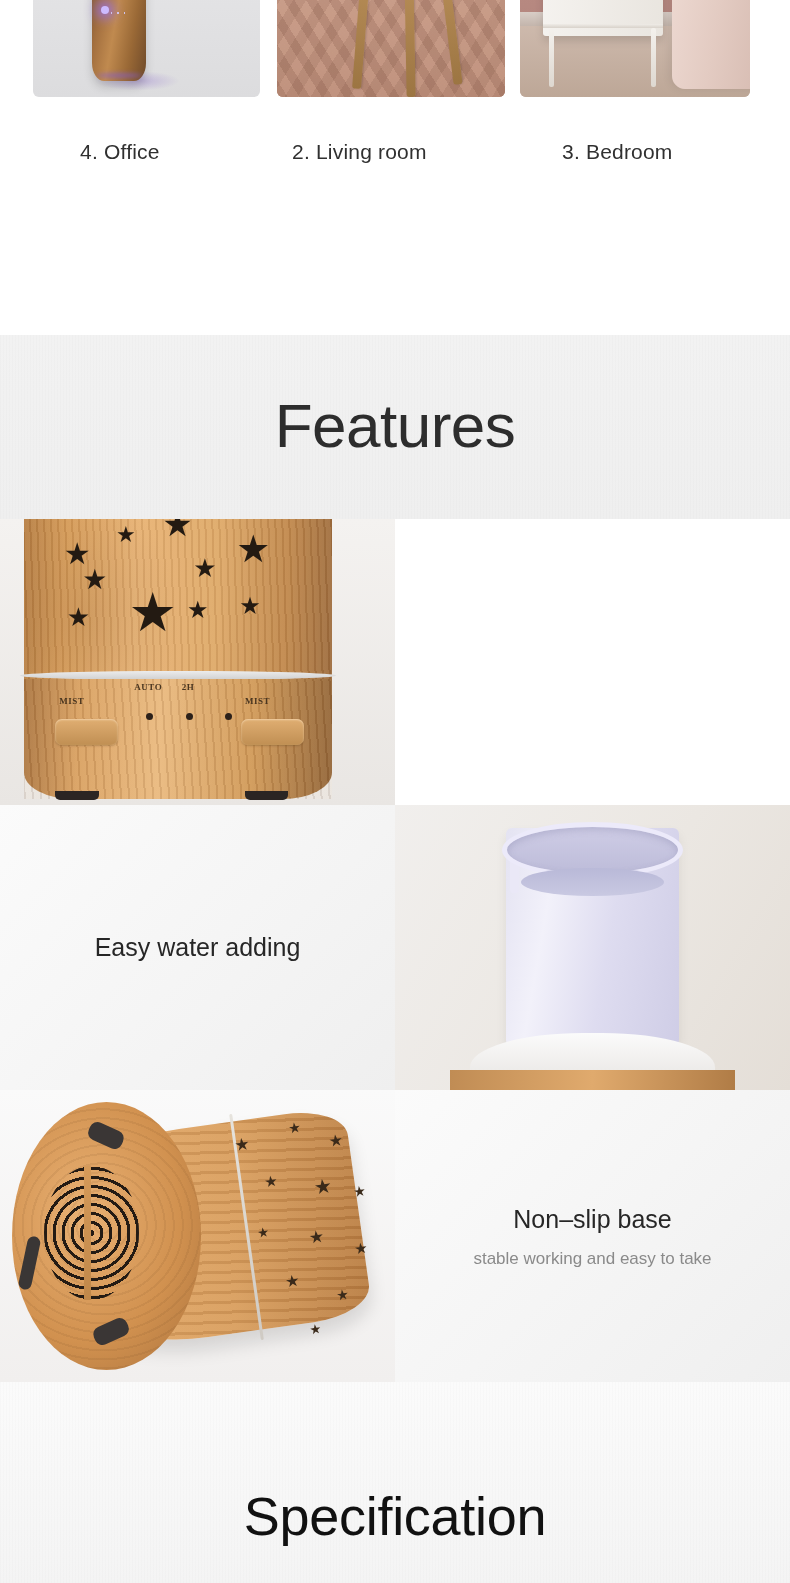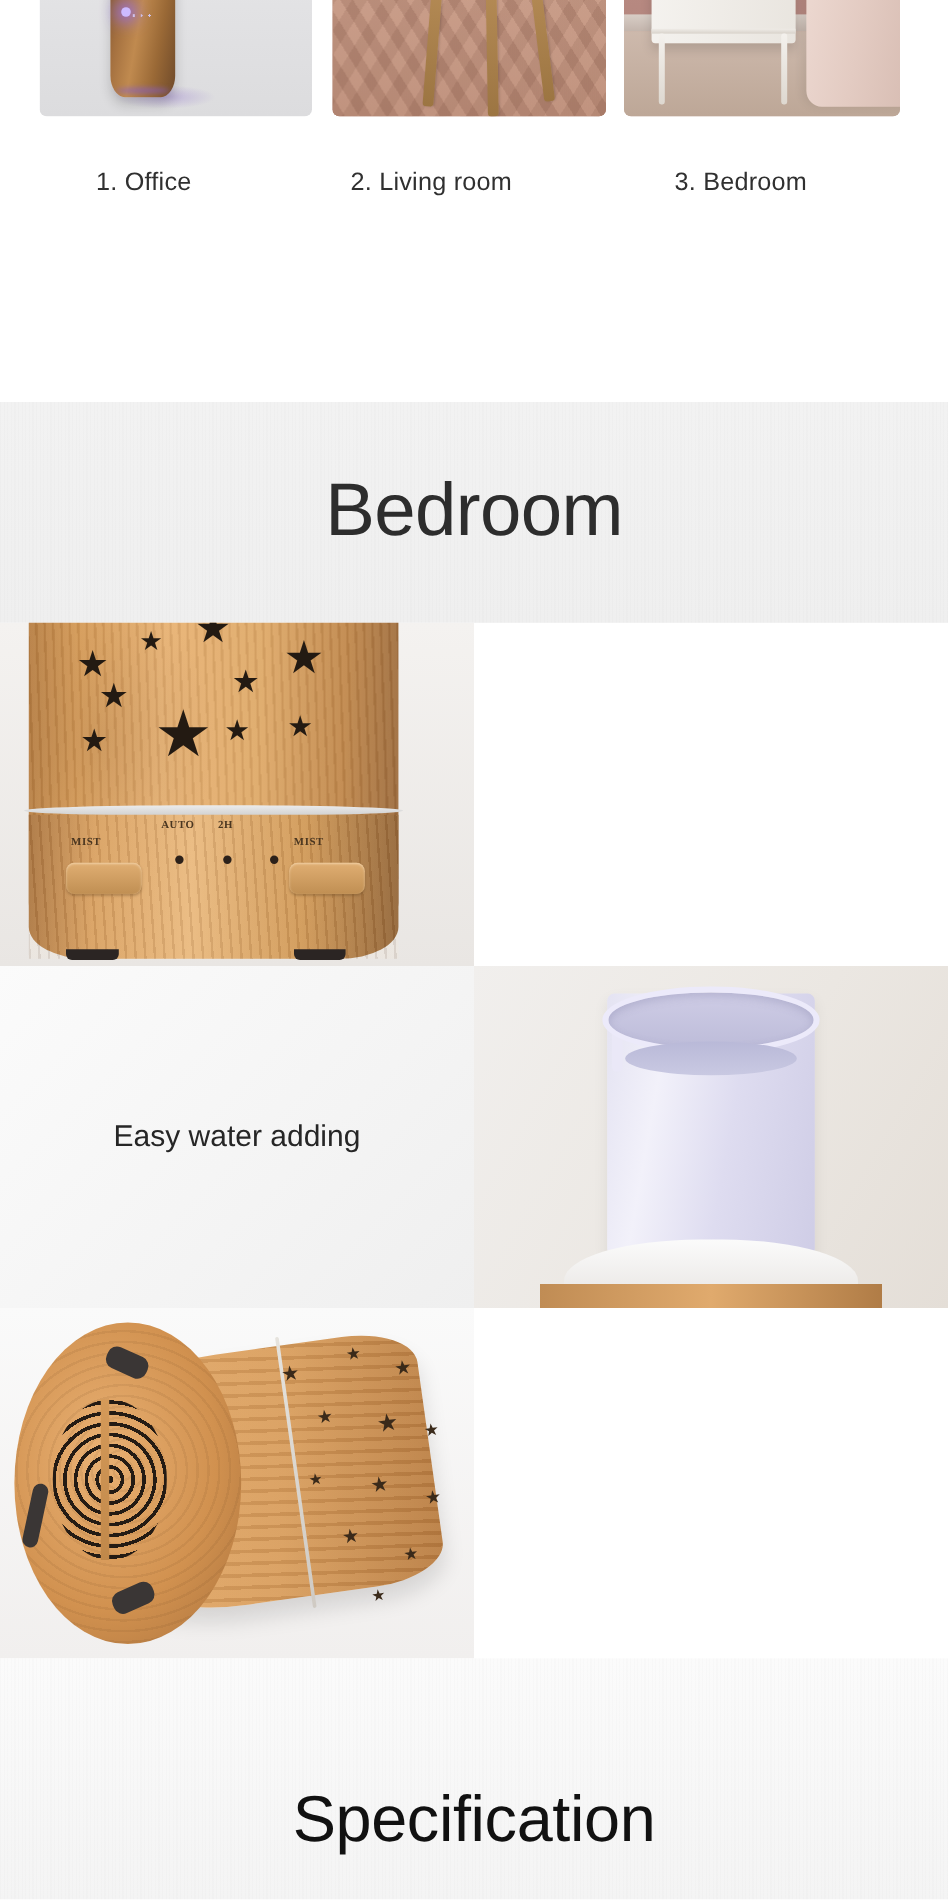--- a/index.html
+++ b/index.html
@@ -206,27 +206,27 @@
       <div class="bd-skirt"></div>
       <div class="bd-floor"></div>
       <div class="bd-cab"></div>
       <div class="bd-cab-line"></div>
       <div class="bd-cableg g1"></div>
       <div class="bd-cableg g2"></div>
       <div class="bd-duvet"></div>
     </div>
   </div>
 
-  <div class="scene-caption s1">1. Office</div>
+  <div class="scene-caption s1">4. Office</div>
   <div class="scene-caption s2">2. Living room</div>
   <div class="scene-caption s3">3. Bedroom</div>
 </div>
 
 <div class="features-band"></div>
-<div class="features-title">Bedroom</div>
+<div class="features-title">Features</div>
 
 <div class="fgrid">
 
   <div class="frow r1">
     <div class="fcell ph-f1">
       <div class="f1-body"></div>
       <div class="f1-stars">
         <span class="star" style="left:13%;  top:26%; font-size:30px;">★</span>
         <span class="star" style="left:30%;  top:18%; font-size:22px;">★</span>
         <span class="star" style="left:45%;  top:9%;  font-size:34px;">★</span>
@@ -286,17 +286,21 @@
         <span class="f3-star" style="left:66%; top:72%; font-size:14px;">★</span>
         <span class="f3-star" style="left:48%; top:84%; font-size:13px;">★</span>
       </div>
       <div class="f3-face">
         <div class="f3-vent"></div>
         <div class="f3-pad p1"></div>
         <div class="f3-pad p2"></div>
         <div class="f3-pad p3"></div>
       </div>
     </div>
+    <div class="fcell ftext">
+      <div class="ftitle">Non–slip base</div>
+      <div class="fsub">stable working and easy to take</div>
+    </div>
   </div>
 </div>
 
 <div class="spec-band"></div>
 <div class="spec-title">Specification</div>
 
 </body></html>

